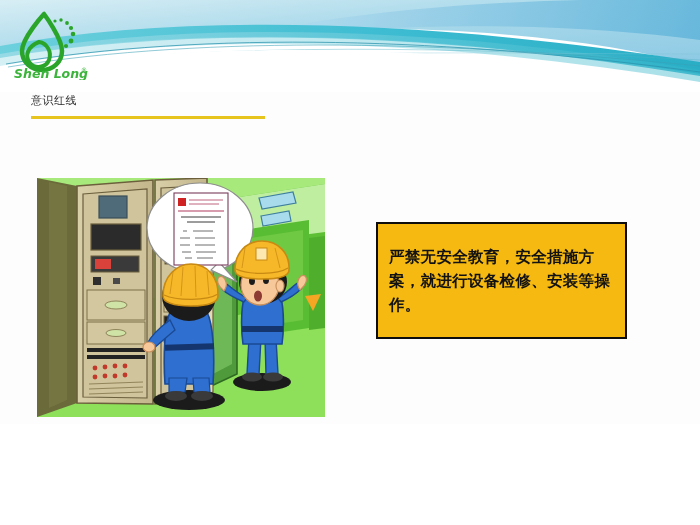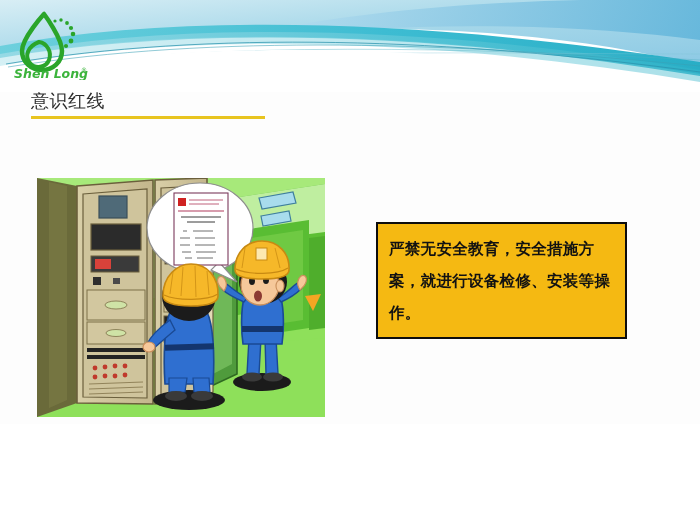--- a/index.html
+++ b/index.html
@@ -39,21 +39,21 @@
 
   
   .title-block {
     position: absolute;
     left: 31px; top: 90px;
     width: 240px;
     z-index: 5;
   }
   .title-text {
     font-family: "DejaVu Sans", sans-serif;
-    font-size: 18px;
+    font-size: 11px;
     font-weight: 400;
     color: #2b2b2b;
     line-height: 22px;
     letter-spacing: 0.5px;
     white-space: nowrap;
   }
   .title-rule {
     margin-top: 4px;
     width: 234px;
     height: 3px;
@@ -81,21 +81,21 @@
     box-sizing: border-box;
     display: flex;
     align-items: center;
     z-index: 5;
   }
   .callout-text {
     font-family: "DejaVu Sans", sans-serif;
     font-size: 15.5px;
     font-weight: bold;
     color: #121212;
-    line-height: 32px;
+    line-height: 24px;
     padding: 0 11px;
     letter-spacing: 0.3px;
     word-break: break-all;
   }
 </style>
 </head>
 <body>
 
 <div class="slide">
 

